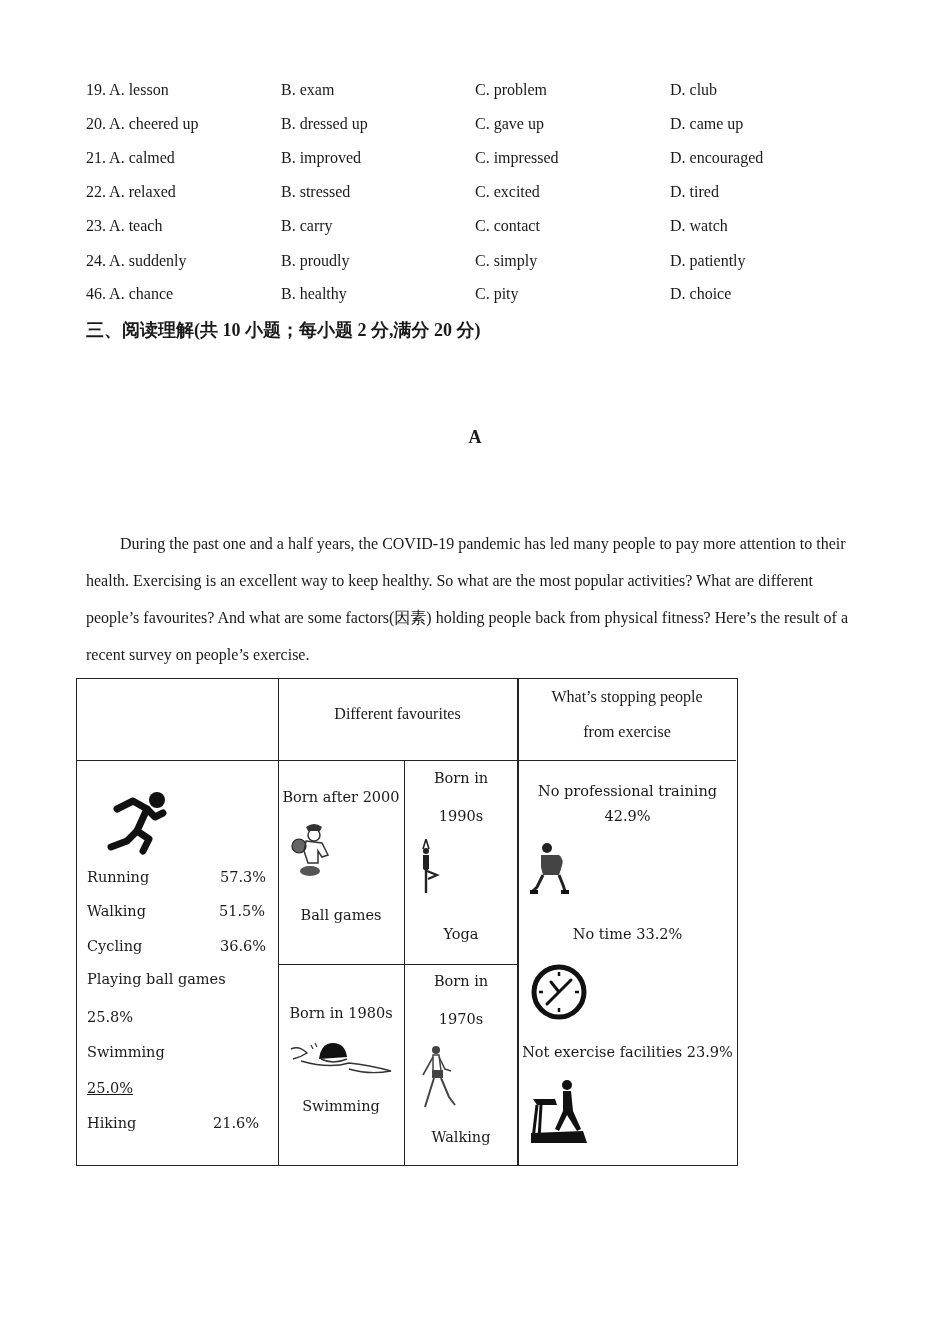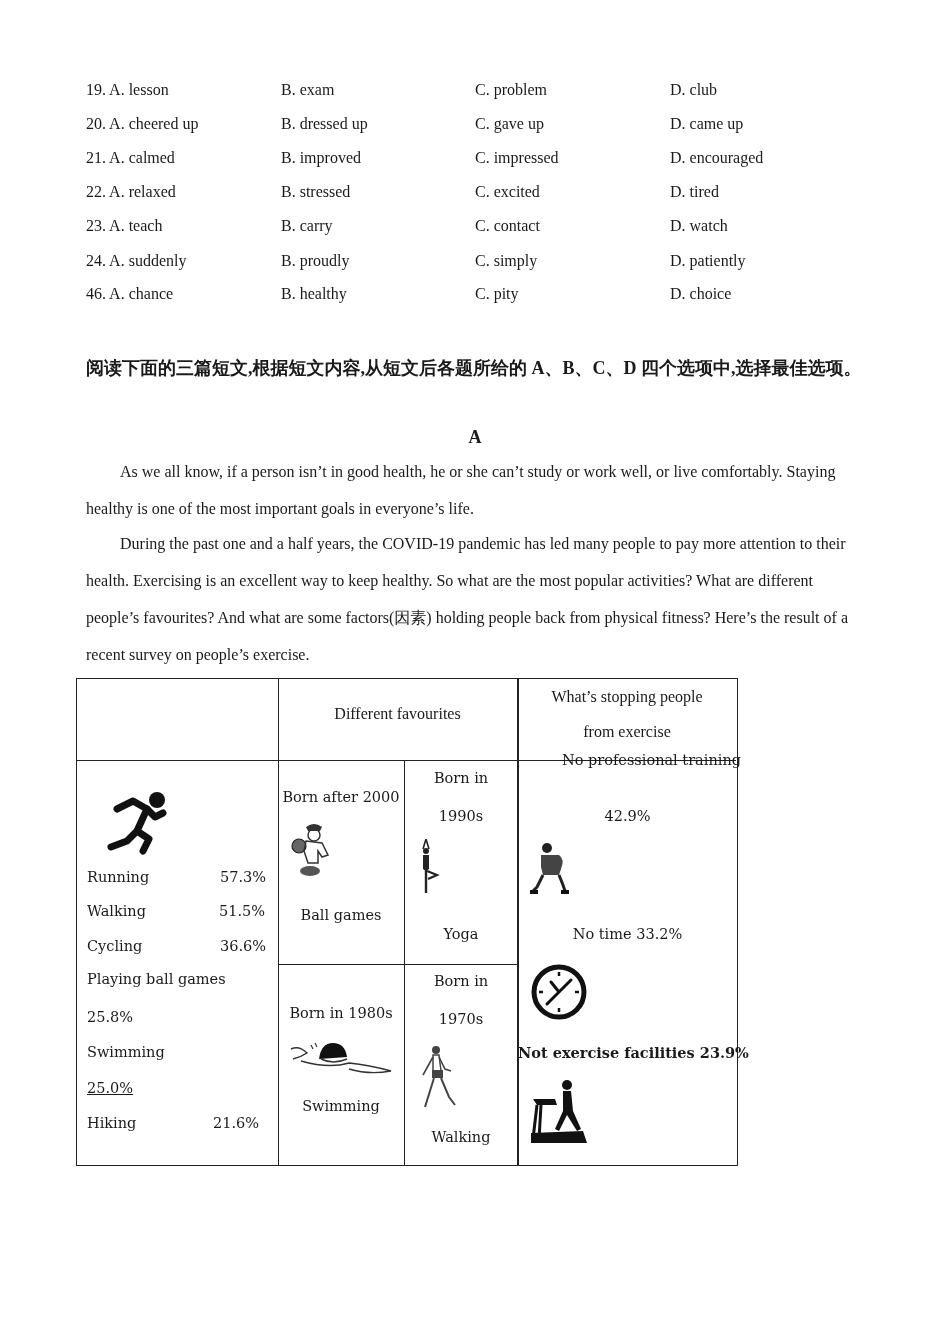--- a/index.html
+++ b/index.html
@@ -74,24 +74,23 @@
     <span class="opt c">C. simply</span>
     <span class="opt d">D. patiently</span>
   </div>
   <div class="opt-row" style="top:282px;">
     <span class="opt a">46. A. chance</span>
     <span class="opt b">B. healthy</span>
     <span class="opt c">C. pity</span>
     <span class="opt d">D. choice</span>
   </div>
 
-  <div class="instruction">阅读下面的三篇短文,根据短文内容,从短文后各题所给的 A、B、C、D 四个选项中,选择最佳选项。</div>
+  <div class="section-title">三、阅读理解(共 10 小题；每小题 2 分,满分 20 分)</div>
   <div class="passage-label">A</div>
 
-  <div class="para p1">As we all know, if a person isn’t in good health, he or she can’t study or work well, or live comfortably. Staying healthy is one of the most important goals in everyone’s life.</div>
   <div class="para p2">During the past one and a half years, the COVID-19 pandemic has led many people to pay more attention to their health. Exercising is an excellent way to keep healthy. So what are the most popular activities? What are different people’s favourites? And what are some factors(因素) holding people back from physical fitness? Here’s the result of a recent survey on people’s exercise.</div>
 
   <div class="survey">
 
     <div class="vline" style="left:201px; top:0; width:1px; height:486px;"></div>
     <div class="vline" style="left:440px; top:0; width:1.5px; height:486px;"></div>
     <div class="vline" style="left:327px; top:82px; width:1px; height:404px;"></div>
     <div class="hline" style="left:0; top:81px; width:659px; height:1px;"></div>
     <div class="hline" style="left:201px; top:285px; width:239px; height:1px;"></div>
 
@@ -154,36 +153,36 @@
     <svg class="icon" style="left:340px; top:366px;" width="42" height="66" viewBox="0 0 42 66">
       <circle cx="19" cy="5" r="4" fill="#444"></circle>
       <path d="M16 10 L22 10 L24 26 L16 26 Z" fill="none" stroke="#444" stroke-width="1.5"></path>
       <path d="M16 12 L6 30" stroke="#444" stroke-width="1.6"></path>
       <path d="M22 12 L28 24 L34 26" stroke="#444" stroke-width="1.6" fill="none"></path>
       <rect x="15" y="25" width="11" height="8" fill="#444"></rect>
       <path d="M17 33 L8 62 M24 33 L32 52 L38 60" stroke="#444" stroke-width="2" fill="none"></path>
     </svg>
     <div class="cell-text center" style="left:328px; top:450px; width:112px;">Walking</div>
 
-    <div class="cell-text center" style="left:441px; top:73px; width:219px;margin-left:24px;">No professional training</div>
+    <div class="cell-text center" style="left:441px; top:104px; width:219px;">No professional training</div>
     <div class="cell-text center" style="left:441px; top:129px; width:219px;">42.9%</div>
     <svg class="icon" style="left:452px; top:162px;" width="44" height="56" viewBox="0 0 44 56">
       <circle cx="18" cy="7" r="5" fill="#222"></circle>
       <path d="M12 14 L30 14 Q36 18 32 28 L30 34 L14 34 L12 26 Z" fill="#444"></path>
       <path d="M14 34 L8 46 L4 50 M30 34 L34 44 L36 50" stroke="#222" stroke-width="3" fill="none"></path>
       <rect x="1" y="49" width="8" height="4" fill="#111"></rect>
       <rect x="32" y="49" width="8" height="4" fill="#111"></rect>
     </svg>
     <div class="cell-text center" style="left:441px; top:247px; width:219px;">No time 33.2%</div>
     <svg class="icon" style="left:452px; top:283px;" width="60" height="60" viewBox="0 0 60 60">
       <circle cx="30" cy="30" r="25" fill="none" stroke="#111" stroke-width="5"></circle>
       <path d="M30 10 L30 14 M30 46 L30 50 M10 30 L14 30 M46 30 L50 30" stroke="#111" stroke-width="2.5"></path>
       <path d="M30 30 L22 20 M30 30 L42 18 M30 30 L18 42" stroke="#111" stroke-width="3" stroke-linecap="round"></path>
     </svg>
-    <div class="cell-text center" style="left:441px; top:365px; width:219px;font-weight:bold;">Not exercise facilities 23.9%</div>
+    <div class="cell-text center" style="left:441px; top:365px; width:219px;">Not exercise facilities 23.9%</div>
     <svg class="icon" style="left:452px; top:396px;" width="60" height="70" viewBox="0 0 60 70">
       <circle cx="38" cy="10" r="5" fill="#111"></circle>
       <path d="M34 16 L42 16 L44 36 L52 54 L48 56 L38 40 L30 56 L26 54 L34 36 Z" fill="#111"></path>
       <path d="M4 24 L26 24 L28 30 L8 30 Z" fill="#111"></path>
       <path d="M8 30 L4 64 M12 30 L10 64" stroke="#111" stroke-width="3"></path>
       <path d="M2 58 L54 56 L58 68 L2 68 Z" fill="#111"></path>
     </svg>
   </div>
 </div>
 

